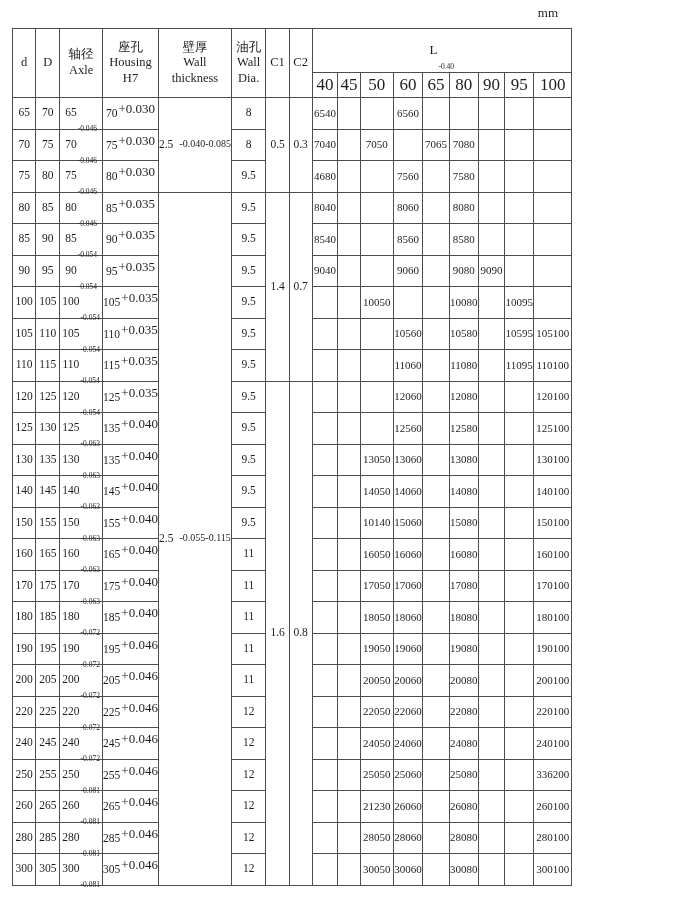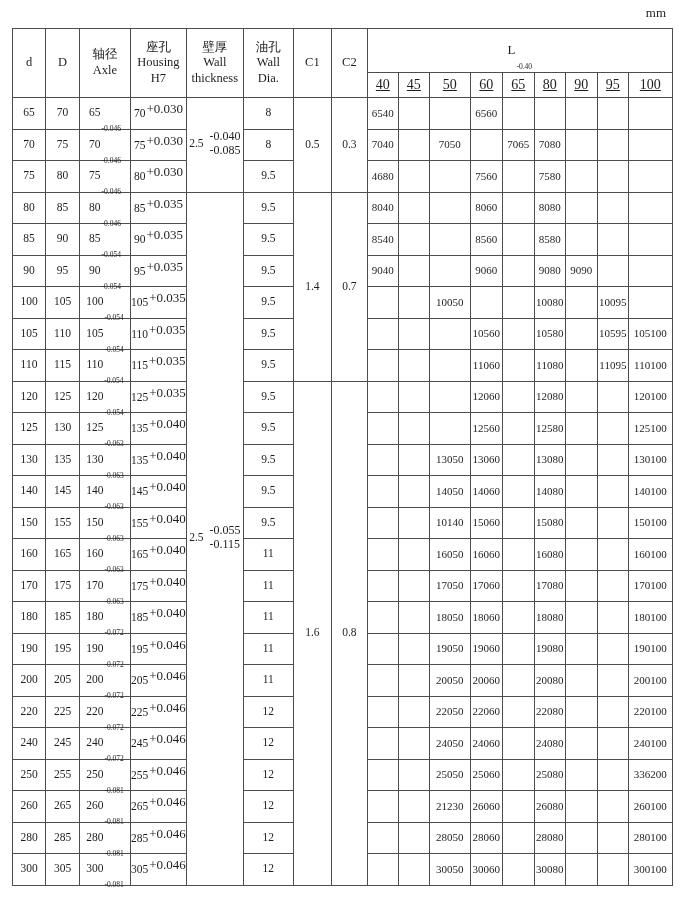--- a/index.html
+++ b/index.html
@@ -1,28 +1,28 @@
 <!DOCTYPE html>
 <html><head>
 <meta charset="utf-8">
 <style>
   html,body{margin:0;padding:0;background:#ffffff;}
   body{width:680px;height:899px;font-family:"Liberation Serif","DejaVu Serif",serif;color:#1e1e1e;}
-  .page{position:relative;width:680px;height:899px;background:#fff;overflow:hidden;}
+  .page{position:relative;width:572px;height:899px;background:#fff;overflow:hidden;}
   .unit-label{position:absolute;top:5px;right:14px;font-size:13px;}
   table.spec-table{position:absolute;left:12px;top:28px;border-collapse:collapse;table-layout:fixed;}
   th,td{border:1px solid #4d4d4d;font-weight:normal;text-align:center;vertical-align:middle;
         padding:0;font-size:11.5px;line-height:1.2;white-space:nowrap;}
   thead tr.hdr-main th{height:43px;font-size:12.5px;line-height:1.25;}
-  thead tr.hdr-sub th{height:24px;font-size:14px;text-decoration:underline;}
+  thead tr.hdr-sub th{height:24px;font-size:17px;}
   tbody td{height:30.5px;}
   td.l-cell{overflow:visible;font-size:11px;}
   .tol-sub{font-size:7.5px;position:relative;top:15px;margin-left:1px;}
   .tol-sup{font-size:13px;position:relative;top:-4px;margin-left:1px;}
-  .tol-stack{display:inline-flex;flex-direction:column;font-size:12px;line-height:1.15;
+  .tol-stack{display:inline-flex;font-size:10px;line-height:1.15;
              vertical-align:middle;text-align:left;margin-left:6px;position:relative;top:-1px;}
   .l-head-base{font-size:13px;}
 </style>
 </head>
 <body>
 
 <div class="page">
   <div class="unit-label">mm</div>
   <table class="spec-table">
     <colgroup>

